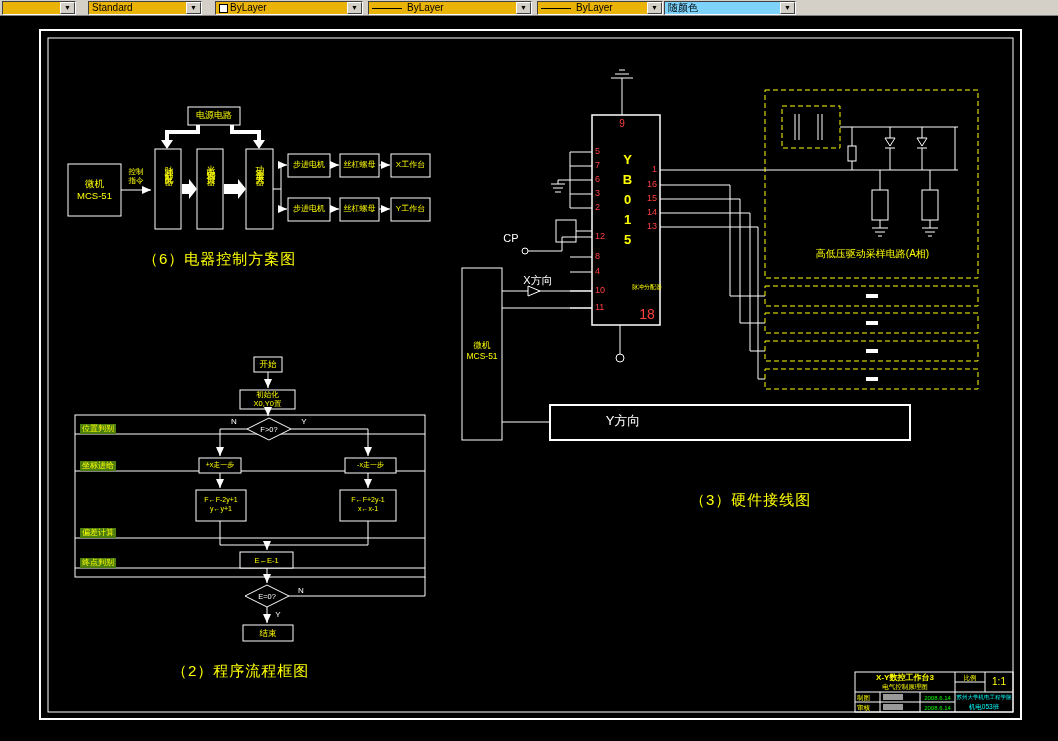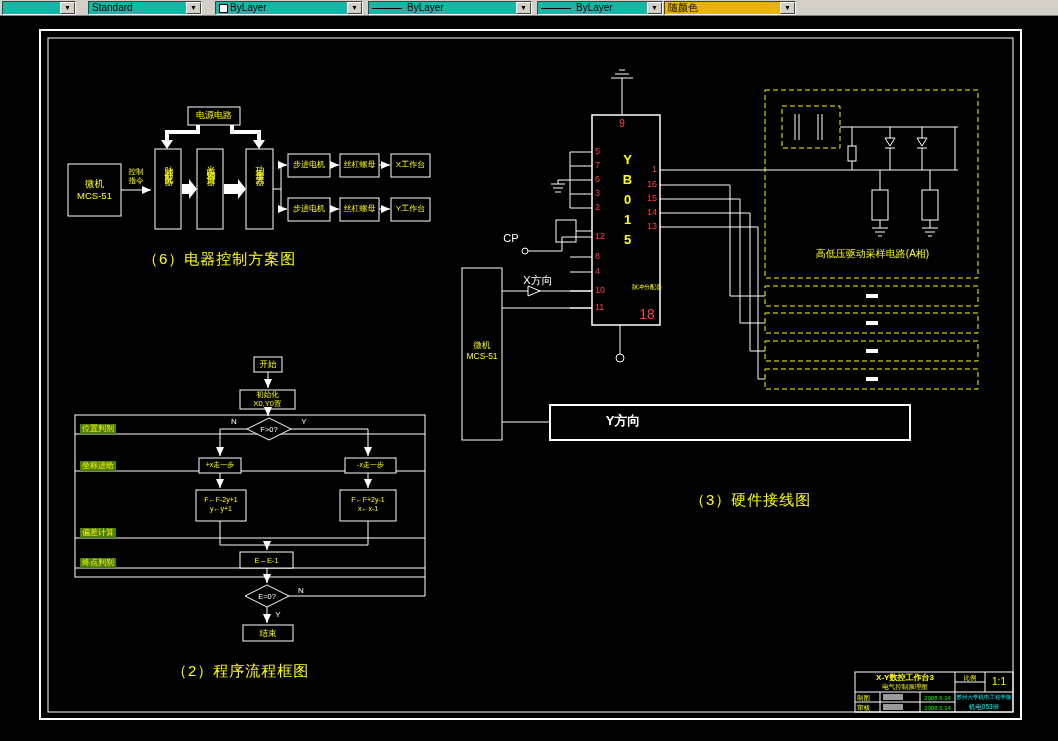--- a/index.html
+++ b/index.html
@@ -3,24 +3,24 @@
 <meta charset="utf-8">
 <style>
   html,body{margin:0;padding:0;}
   body{
     width:1058px;height:741px;position:relative;overflow:hidden;
     background:#000;font-family:"Liberation Sans","DejaVu Sans",sans-serif;
   }
   
   .toolbar{position:absolute;left:0;top:0;width:1058px;height:15px;
     background:#d4d0c8;border-bottom:1px solid #808080;z-index:5;}
-  .combo{position:absolute;top:1px;height:12px;background:#14b8a6;
+  .combo{position:absolute;top:1px;height:12px;background:#eab308;
     border:1px solid;border-color:#404040 #fff #fff #404040;
     font-size:10px;color:#000;}
-  .combo.disabled{background:#eab308;}
+  .combo.disabled{background:#7dd3fc;}
   .ct{position:absolute;left:3px;top:0;line-height:12px;white-space:nowrap;}
   .cb{position:absolute;right:0;top:0;bottom:0;width:13px;background:#d4d0c8;
     border:1px solid;border-color:#fff #404040 #404040 #fff;
     font-size:7px;line-height:10px;text-align:center;color:#000;}
   .sw{position:absolute;left:3px;top:2px;width:7px;height:7px;background:#fff;border:1px solid #000;}
   .ls{position:absolute;left:3px;top:6px;width:30px;border-top:1px solid #000;}
   
   .canvas{position:absolute;left:0;top:0;width:1058px;height:741px;background:#000;border-radius:20px;}
   svg{position:absolute;left:0;top:0;}
   .lbl{position:absolute;color:#ffff00;line-height:1.25;white-space:pre-line;text-align:center;}
@@ -289,21 +289,21 @@
   <div class="lbl r" style="left:595px;top:251px;width:15px;text-align:left;font-size:9px;">8</div>
   <div class="lbl r" style="left:595px;top:266px;width:15px;text-align:left;font-size:9px;">4</div>
   <div class="lbl r" style="left:595px;top:285px;width:15px;text-align:left;font-size:9px;">10</div>
   <div class="lbl r" style="left:595px;top:302px;width:15px;text-align:left;font-size:9px;">11</div>
   <div class="lbl r" style="left:639px;top:164px;width:18px;text-align:right;font-size:9px;">1</div>
   <div class="lbl r" style="left:639px;top:179px;width:18px;text-align:right;font-size:9px;">16</div>
   <div class="lbl r" style="left:639px;top:193px;width:18px;text-align:right;font-size:9px;">15</div>
   <div class="lbl r" style="left:639px;top:207px;width:18px;text-align:right;font-size:9px;">14</div>
   <div class="lbl r" style="left:639px;top:221px;width:18px;text-align:right;font-size:9px;">13</div>
   <div class="lbl" style="left:790px;top:248px;width:165px;font-size:10px;">高低压驱动采样电路(A相)</div>
-  <div class="lbl w" style="left:598px;top:413px;width:50px;font-size:13px;font-weight:bold;">Y方向</div>
+  <div class="lbl w" style="left:598px;top:413px;width:50px;font-size:13px;">Y方向</div>
   <div class="cap" style="left:690px;top:491px;">（3）硬件接线图</div>
 
   <div class="lbl" style="left:856px;top:673px;width:98px;font-size:8px;font-weight:bold;">X-Y数控工作台3</div>
   <div class="lbl" style="left:856px;top:683px;width:98px;font-size:6.5px;">电气控制原理图</div>
   <div class="lbl" style="left:956px;top:674px;width:28px;font-size:6.5px;">比例</div>
   <div class="lbl" style="left:986px;top:676px;width:26px;font-size:10px;">1:1</div>
   <div class="lbl" style="left:857px;top:694px;width:22px;font-size:6.5px;text-align:left;">制图</div>
   <div class="lbl" style="left:857px;top:704px;width:22px;font-size:6.5px;text-align:left;">审核</div>
   <div class="lbl gr" style="left:921px;top:695px;width:33px;font-size:6px;">2008.6.14</div>
   <div class="lbl gr" style="left:921px;top:705px;width:33px;font-size:6px;">2008.6.14</div>

